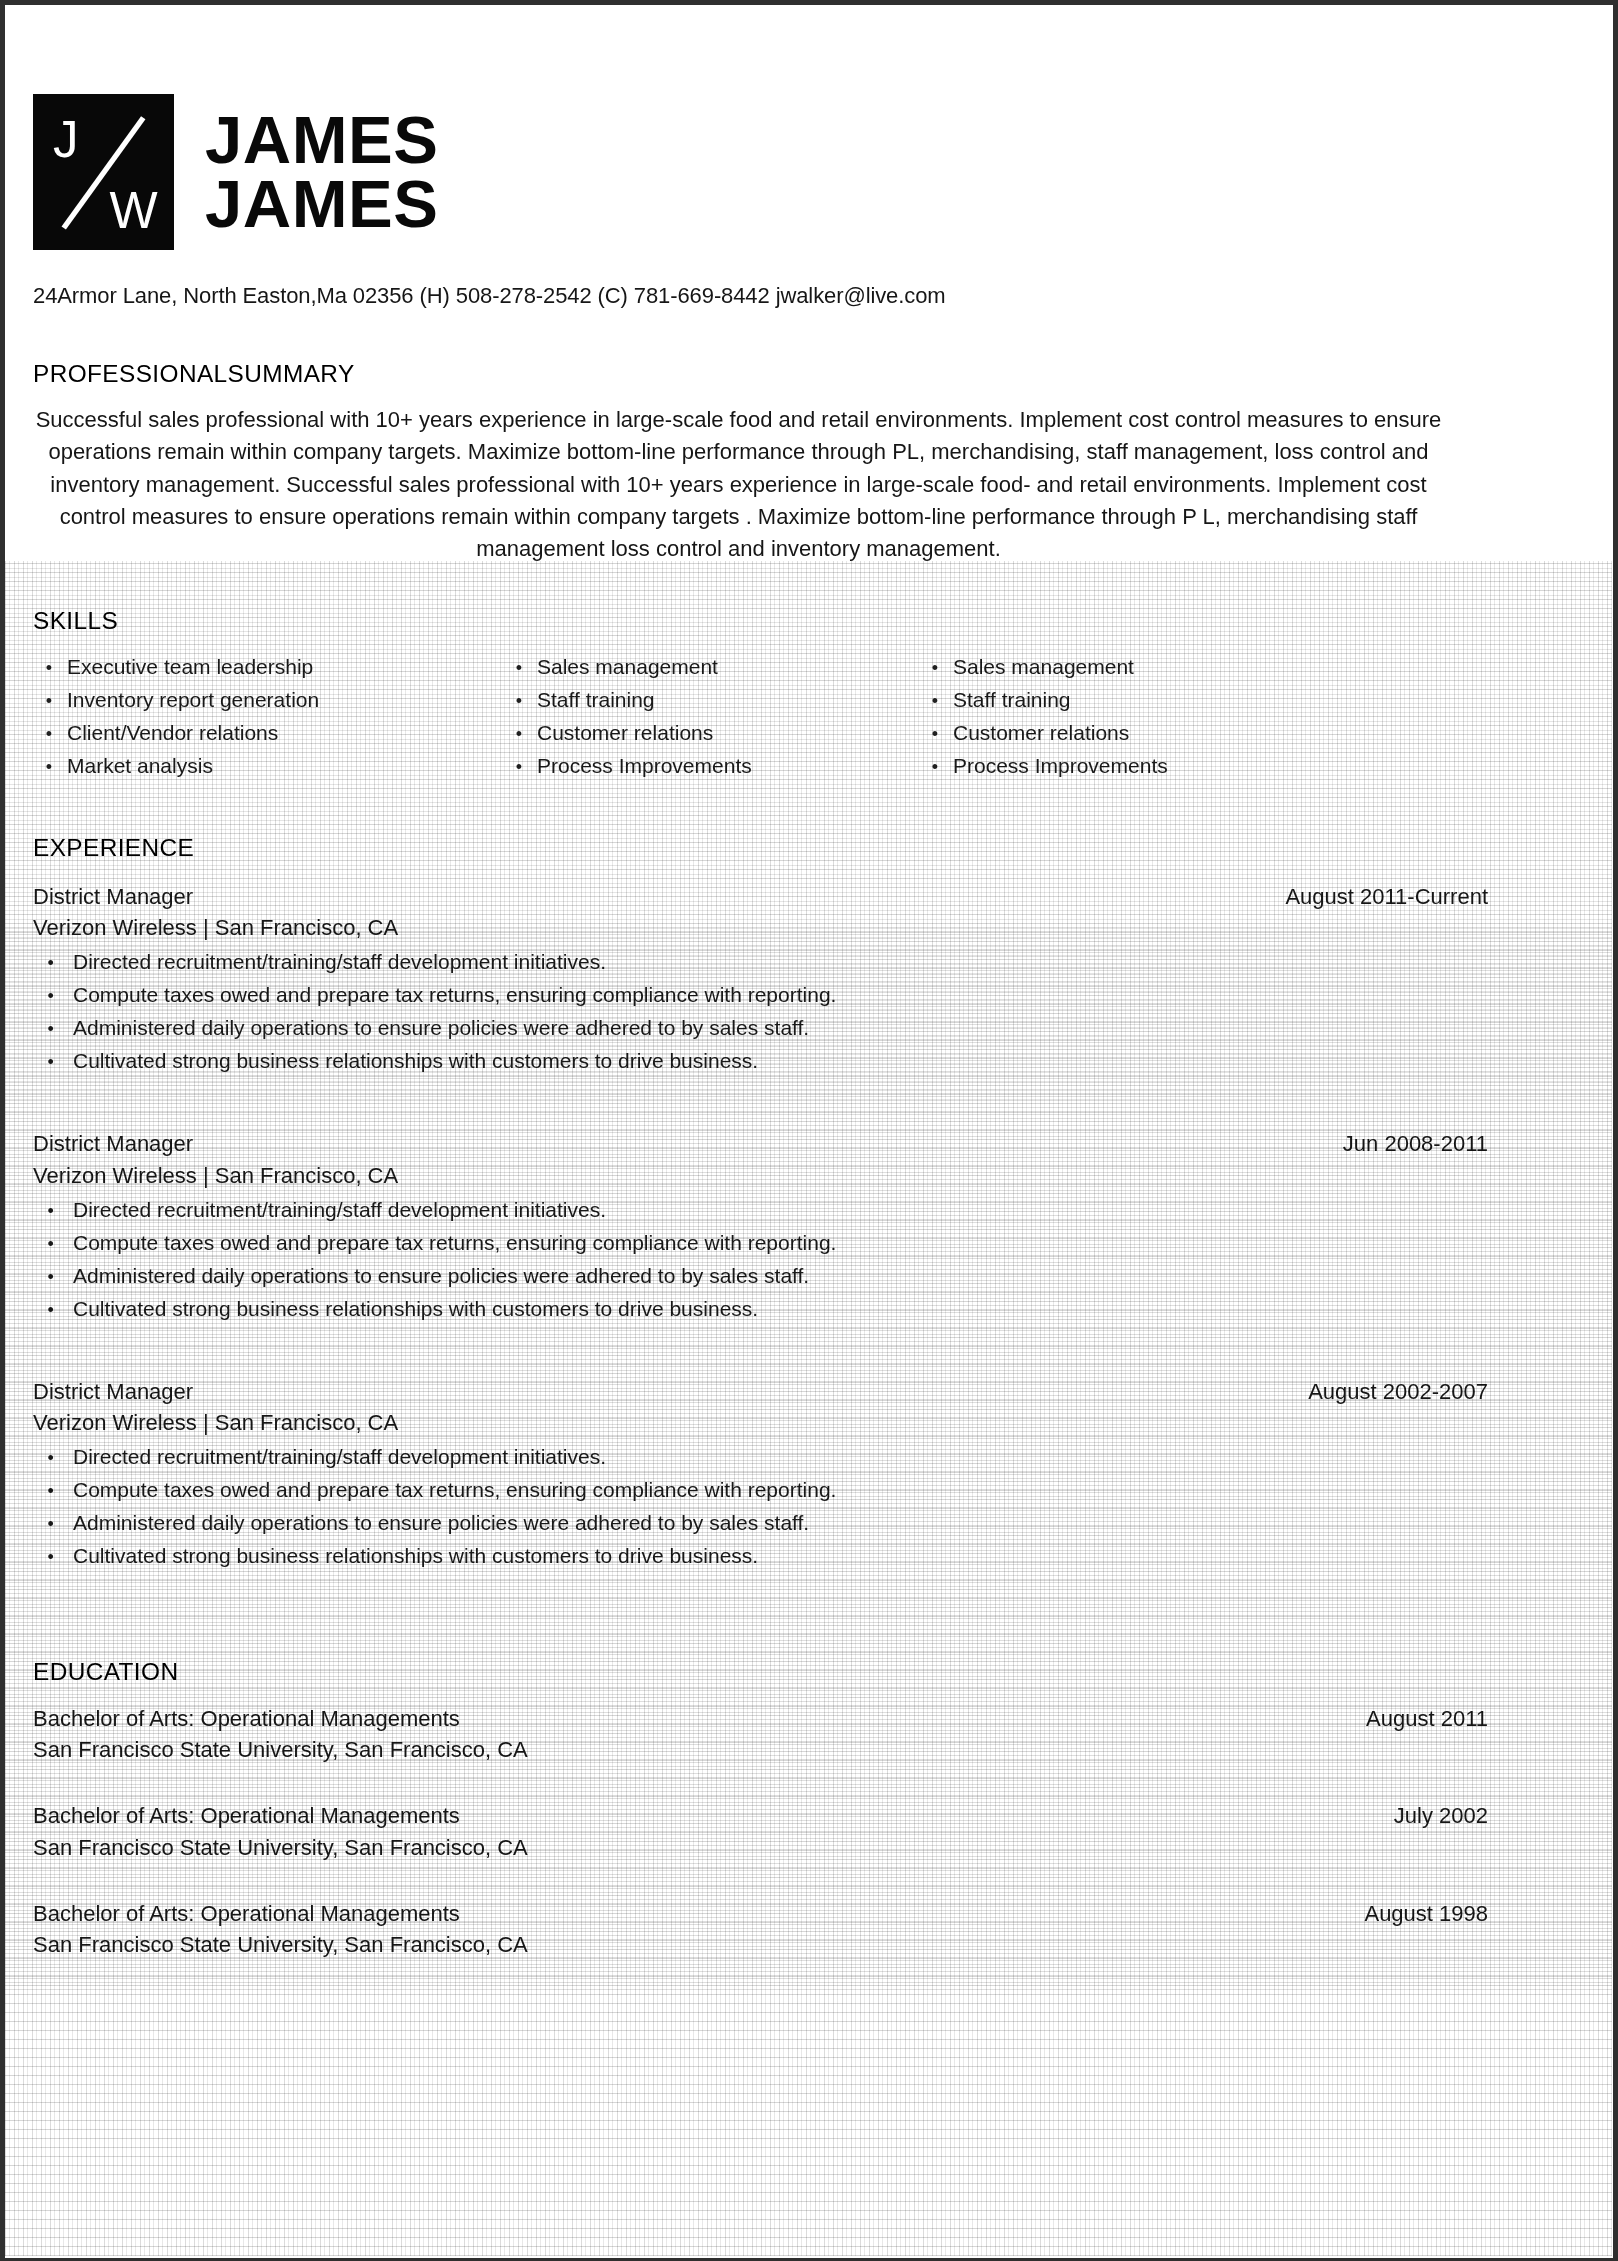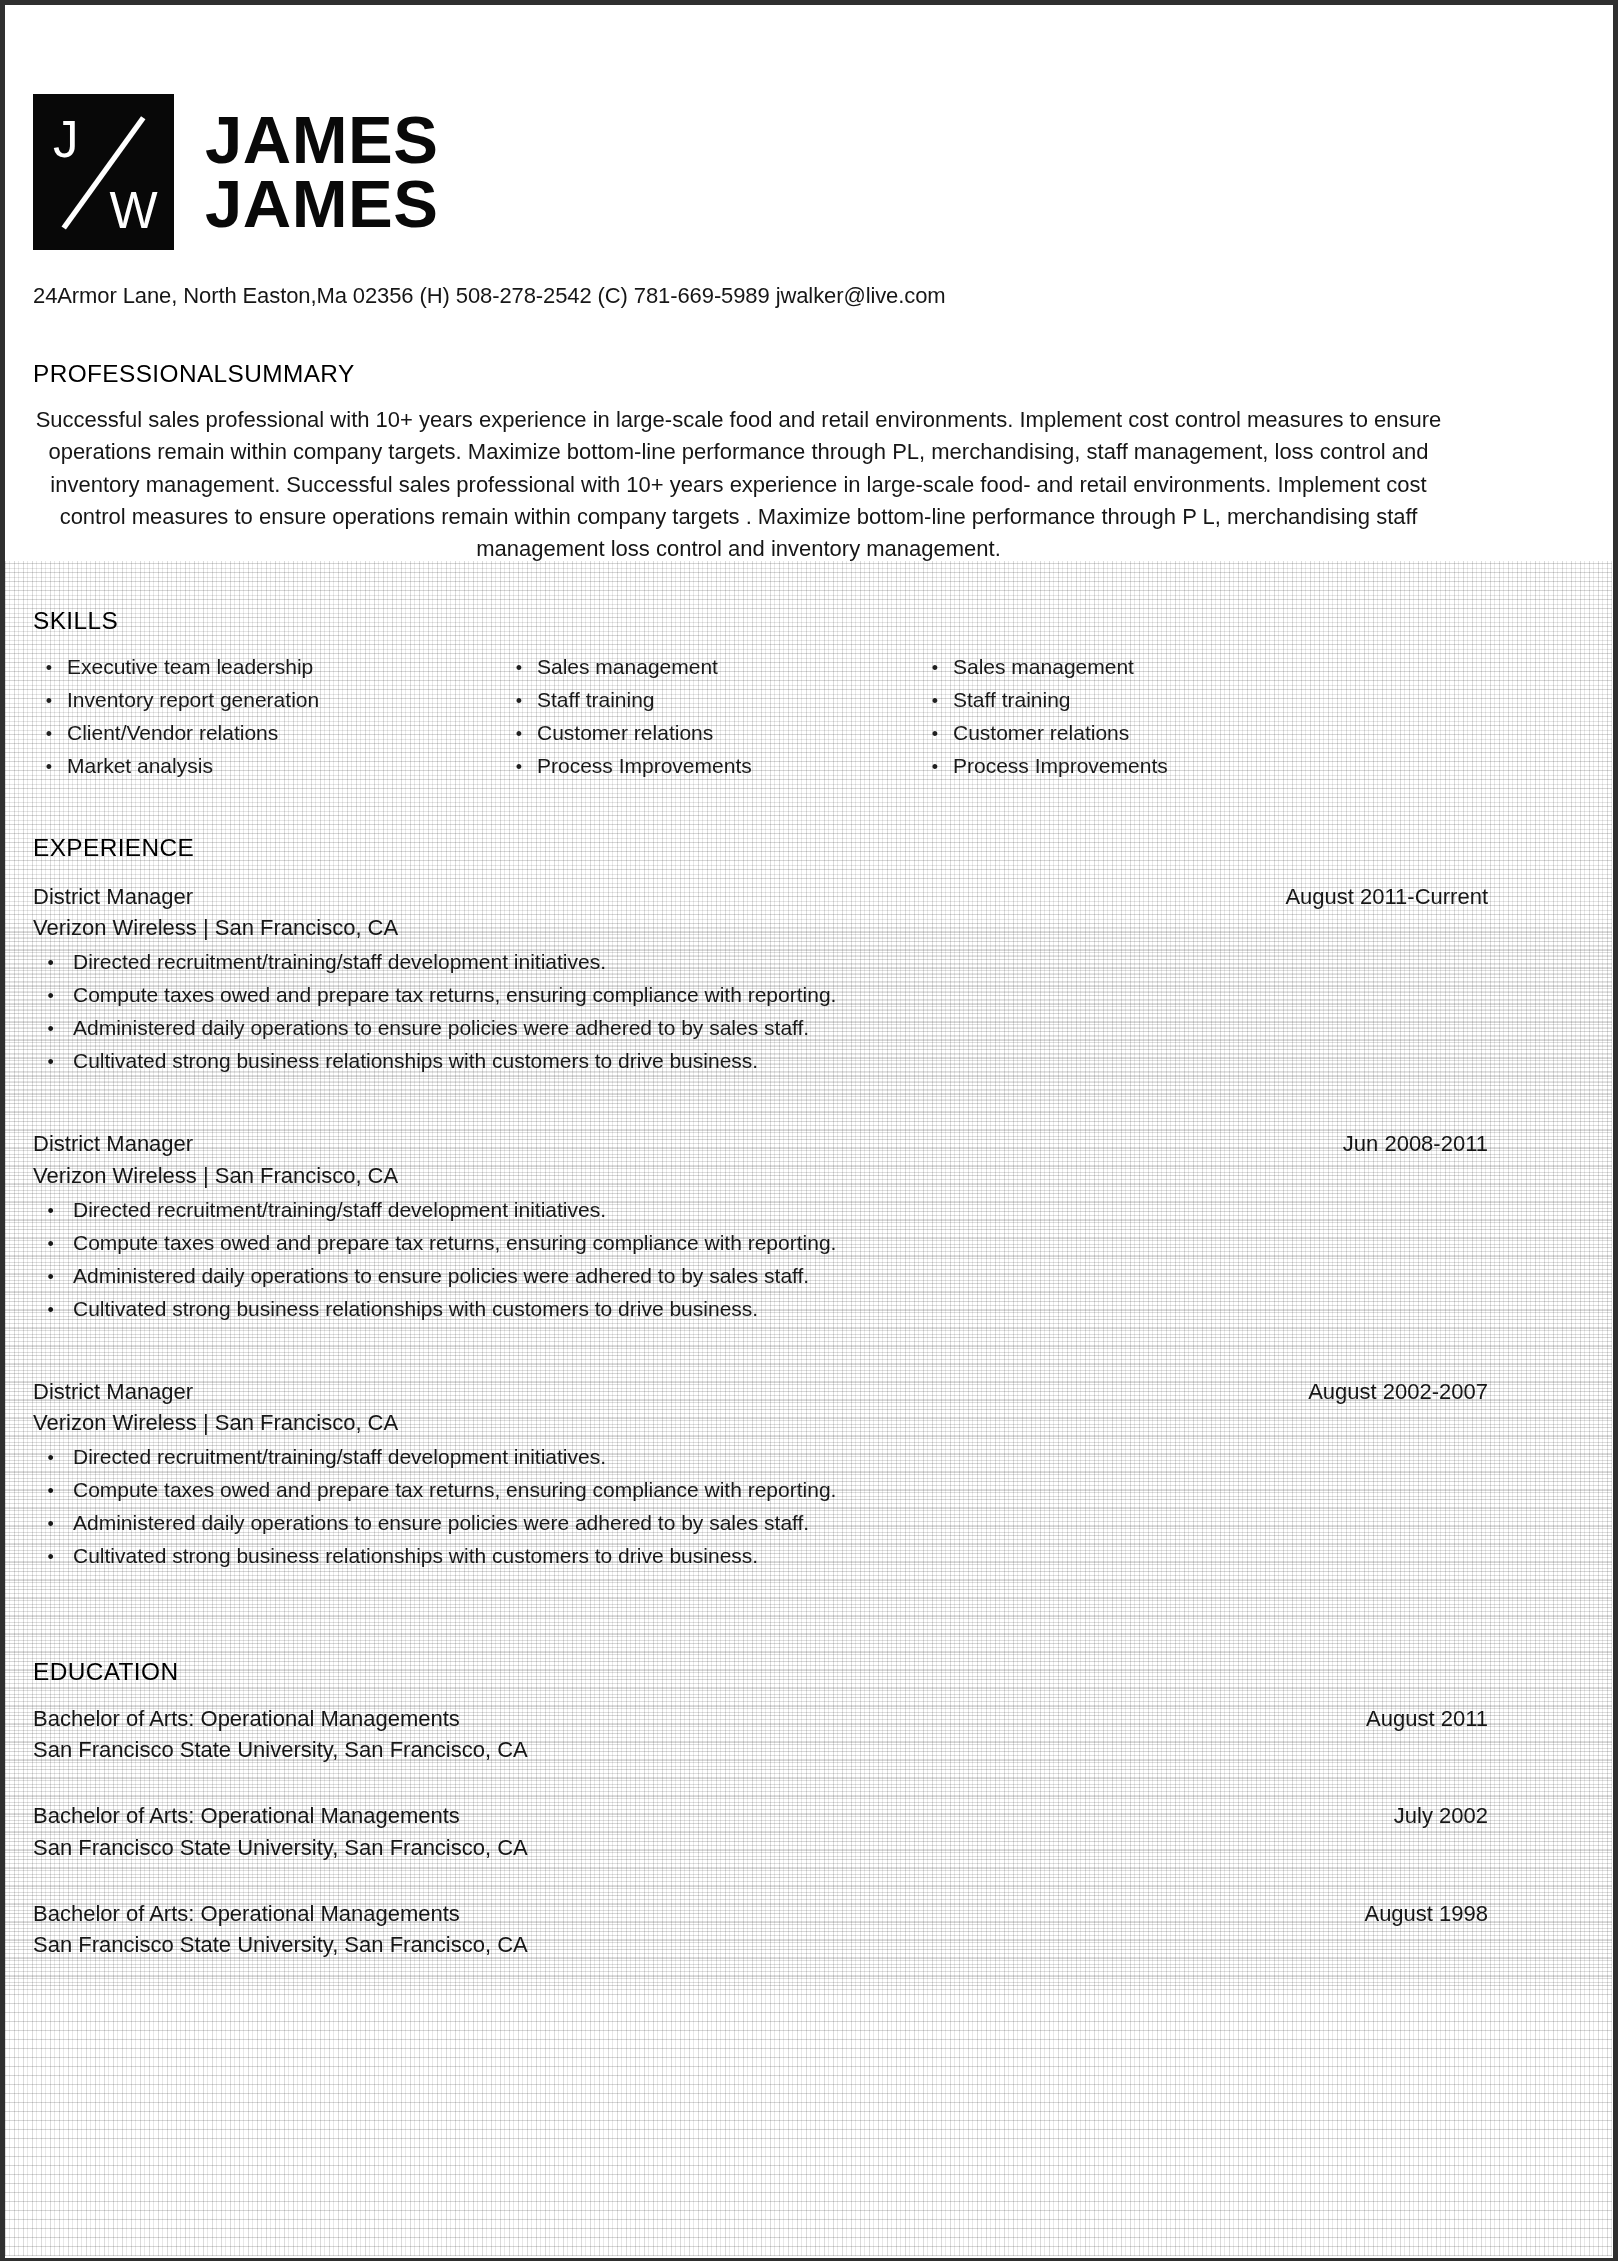--- a/index.html
+++ b/index.html
@@ -252,21 +252,21 @@
           <line x1="34" y1="148" x2="122" y2="26" stroke="#ffffff" stroke-width="6"></line>
         </svg>
         <span class="lg-w">W</span>
       </div>
       <div class="name-block">
         <span class="nm">JAMES</span>
         <span class="nm">JAMES</span>
       </div>
     </div>
 
-    <div class="contact">24Armor Lane, North Easton,Ma 02356 (H) 508-278-2542 (C) 781-669-5989 jwalker@live.com</div>
+    <div class="contact">24Armor Lane, North Easton,Ma 02356 (H) 508-278-2542 (C) 781-669-8442 jwalker@live.com</div>
 
     <div class="section" id="summary-wrap" style="margin-top:51px;">
       <div class="sec-title">PROFESSIONALSUMMARY</div>
       <div class="summary">Successful sales professional with 10+ years experience in large-scale food and retail environments. Implement cost control measures to ensure operations remain within company targets. Maximize bottom-line performance through PL, merchandising, staff management, loss control and inventory management. Successful sales professional with 10+ years experience in large-scale food- and retail environments. Implement cost control measures to ensure operations remain within company targets . Maximize bottom-line performance through P L, merchandising staff  management loss control and inventory management.</div>
     </div>
 
     <div class="section" id="skills-wrap">
       <div class="sec-title">SKILLS</div>
       <div class="skills-grid" id="skills-grid">
           <div class="skill-col">

